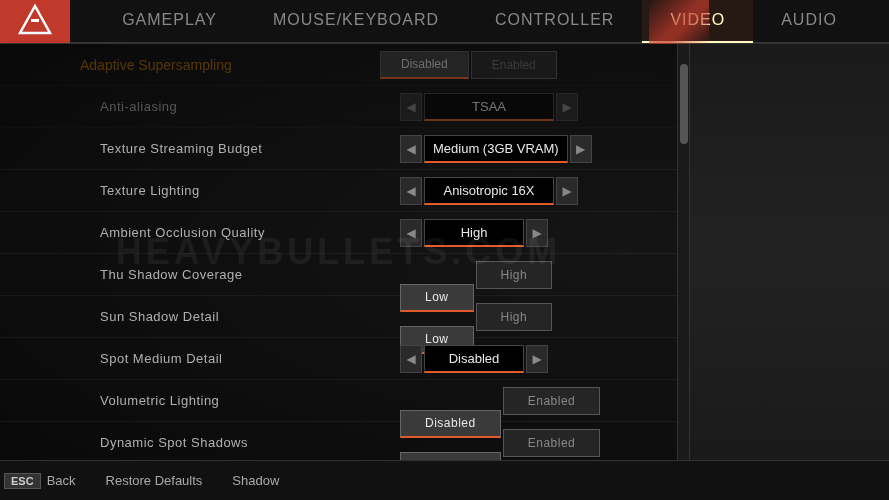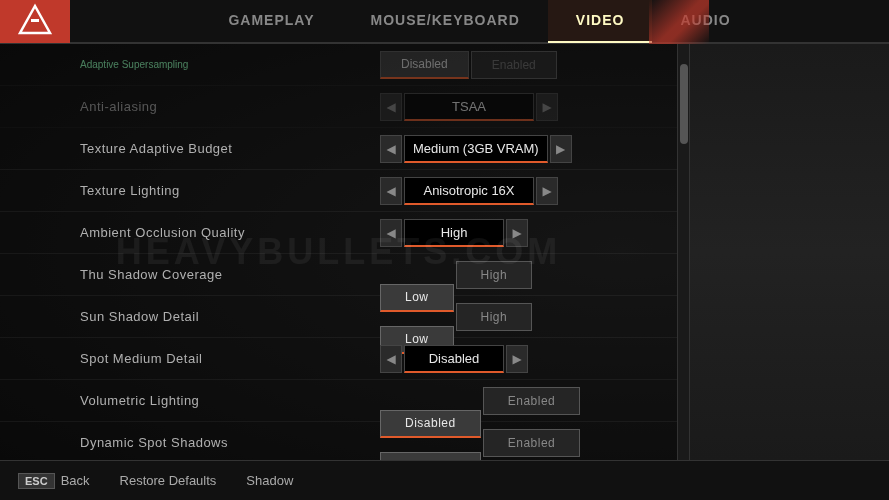--- a/index.html
+++ b/index.html
@@ -57,22 +57,22 @@
       flex: 1;
       justify-content: center;
       gap: 0;
     }
 
     .nav-tab {
       padding: 0 28px;
       height: 44px;
       display: flex;
       align-items: center;
-      font-size: 14px;
-      font-weight: bold;
+      font-size: 16px;
+      font-weight: normal;
       letter-spacing: 1px;
       color: #888;
       cursor: pointer;
       text-transform: uppercase;
       border-bottom: 2px solid transparent;
       transition: color 0.2s;
     }
 
     .nav-tab.active {
       color: #fef9c3;
@@ -121,21 +121,21 @@
       z-index: 10;
       white-space: nowrap;
       text-align: center;
     }
 
     
     .setting-row {
       display: flex;
       align-items: center;
       height: 42px;
-      padding: 0 16px 0 80px;
+      padding: 0 16px 0 100px;
       border-bottom: 1px solid rgba(255,255,255,0.05);
       position: relative;
     }
 
     .setting-row.disabled-row {
       opacity: 0.45;
     }
 
     .setting-label {
       flex: 0 0 300px;
@@ -223,21 +223,21 @@
       border-left: 1px solid #333;
     }
 
     
     .bottom-bar {
       height: 40px;
       background: #111;
       border-top: 1px solid #333;
       display: flex;
       align-items: center;
-      padding: 0 18px;
+      padding: 0 4px;
       gap: 30px;
     }
 
     .bottom-action {
       display: flex;
       align-items: center;
       gap: 6px;
       font-size: 13px;
       color: #aaa;
       cursor: pointer;
@@ -274,22 +274,22 @@
       display: flex;
       align-items: center;
       height: 42px;
       padding: 0 16px 0 80px;
       border-bottom: 1px solid rgba(255,255,255,0.05);
       opacity: 0.5;
     }
 
     .adaptive-label {
       flex: 0 0 300px;
-      font-size: 10px;
-      color: #86efac;
+      font-size: 14px;
+      color: #a16207;
     }
 
     .adaptive-buttons {
       display: flex;
       gap: 2px;
     }
 
     .adaptive-btn {
       height: 28px;
       padding: 0 20px;
@@ -319,20 +319,21 @@
           <polygon points="18,3 33,30 3,30" fill="none" stroke="white" stroke-width="2.5"></polygon>
           <polygon points="18,10 27,28 9,28" fill="#c0392b"></polygon>
           <rect x="14" y="16" width="8" height="3" fill="white"></rect>
         </svg>
       </div>
     </div>
 
     <div class="nav-tabs">
       <div class="nav-tab">GAMEPLAY</div>
       <div class="nav-tab">MOUSE/KEYBOARD</div>
+      <div class="nav-tab">CONTROLLER</div>
       <div class="nav-tab active">VIDEO</div>
       <div class="nav-tab">AUDIO</div>
     </div>
 
     <div style="position:absolute; right:180px; top:0; width:60px; height:44px; background:linear-gradient(135deg, transparent 0%, #c0392b 50%, #c0392b 60%, transparent 100%); opacity:0.7; pointer-events:none;"></div>
   </div>
 
   <div class="content-area">
 
     <div class="settings-panel">
@@ -350,21 +351,21 @@
       <div class="setting-row disabled-row">
         <div class="setting-label">Anti-aliasing</div>
         <div class="setting-control arrow-control">
           <button class="arrow-btn">◀</button>
           <div class="value-box">TSAA</div>
           <button class="arrow-btn">▶</button>
         </div>
       </div>
 
       <div class="setting-row">
-        <div class="setting-label">Texture Adaptive Budget</div>
+        <div class="setting-label">Texture Streaming Budget</div>
         <div class="setting-control arrow-control">
           <button class="arrow-btn">◀</button>
           <div class="value-box">Medium (3GB VRAM)</div>
           <button class="arrow-btn">▶</button>
         </div>
       </div>
 
       <div class="setting-row">
         <div class="setting-label">Texture Lighting</div>
         <div class="setting-control arrow-control">

